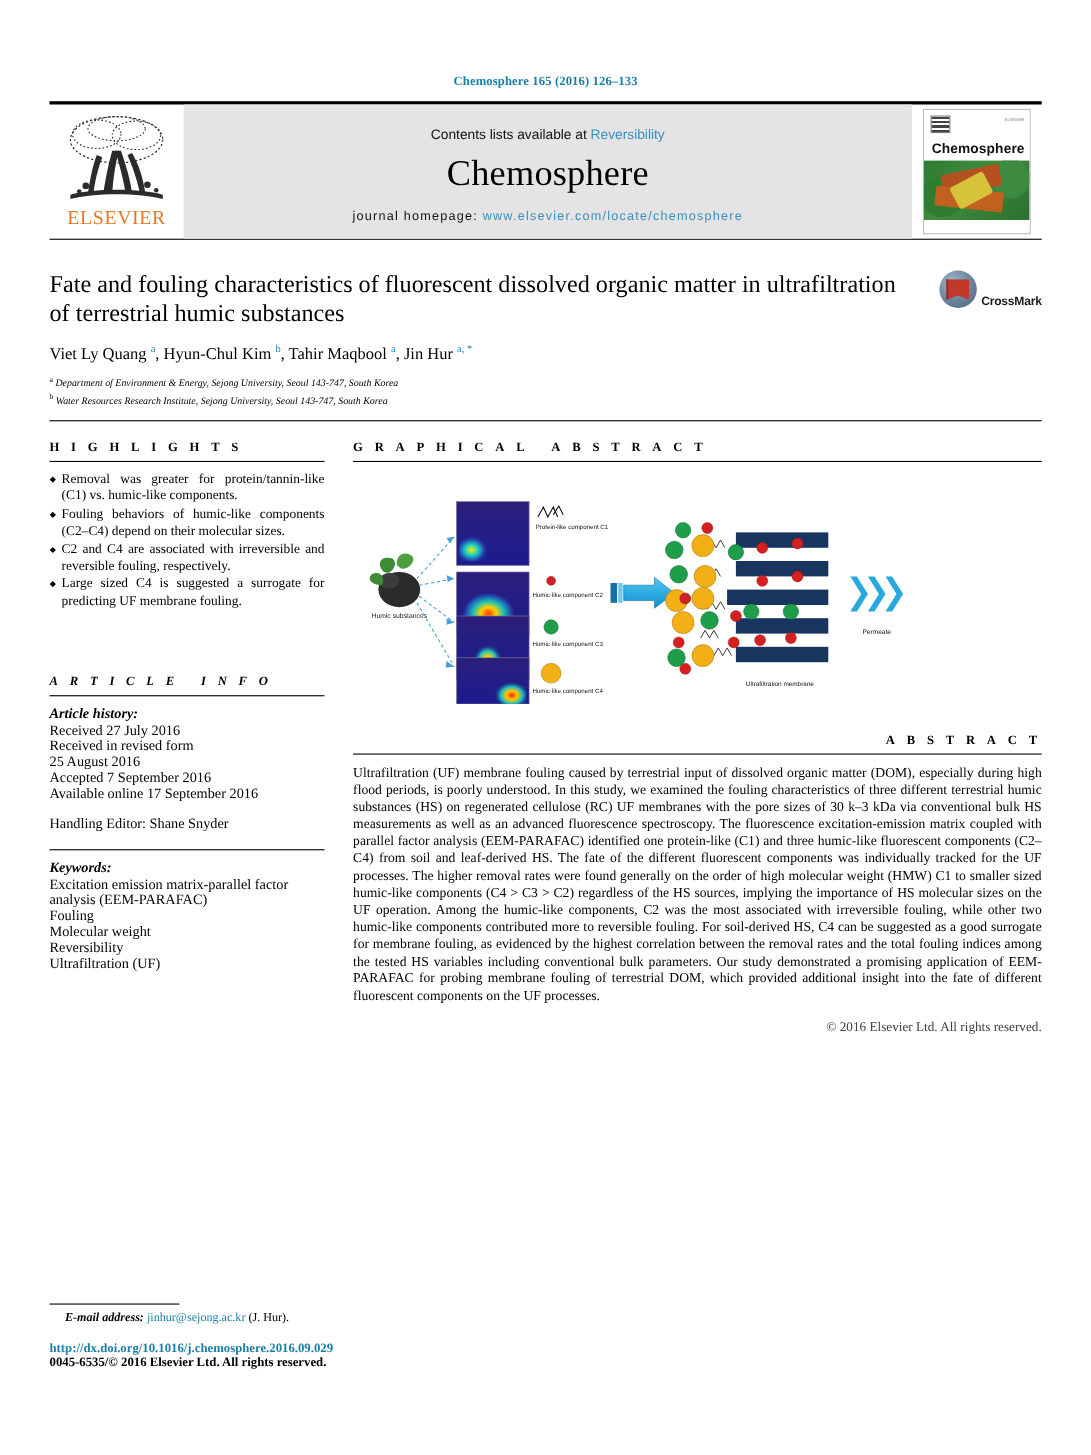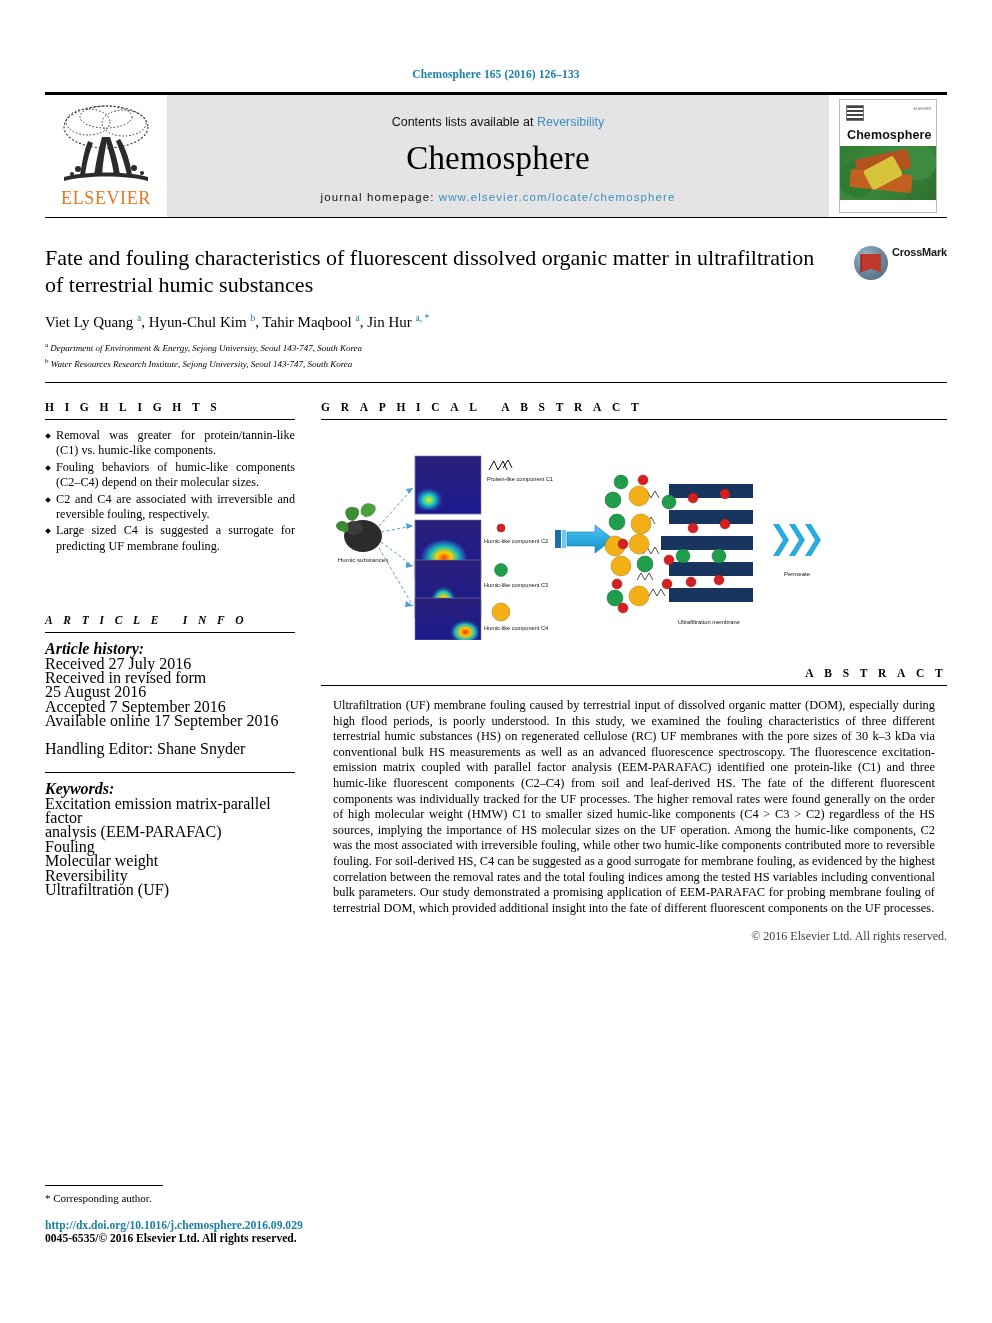--- a/index.html
+++ b/index.html
@@ -184,21 +184,21 @@
     margin-top: 8px;
     color:#000;
   }
   .affil sup{ font-style: normal; font-size:7px; vertical-align: super;}
 
   .crossmark {
     position: absolute;
     right: 0px;
     top: 2px;
     display: flex;
-    align-items: flex-start;
+    align-items: flex-end;
     gap: 4px;
   }
   .crossmark-badge{
     width:34px;height:34px;border-radius:50%;
     background: radial-gradient(circle at 35% 30%, #9fb6c9 0%, #6f8ba3 45%, #4a6378 100%);
     display:flex;align-items:center;justify-content:center;
   }
   .crossmark-inner{
     width:19px;height:19px;
     background:#c0392b;
@@ -249,34 +249,34 @@
   }
   ul.highlights li::before {
     content: "";
     position:absolute; left:1px; top:6px;
     width:4px;height:4px;background:#000;
     transform: rotate(45deg);
   }
 
   .info-block {
     font-family: "Liberation Serif", serif;
-    font-size: 16px;
+    font-size: 13px;
     line-height: 14.4px;
     color:#000;
   }
   .info-block .ital { font-style: italic; font-weight: bold; }
   .info-gap { height: 13px; }
 
   .abstract-text {
     font-family: "Liberation Serif", serif;
     font-size: 12.4px;
     line-height: 15.6px;
     text-align: justify;
     color:#000;
-    margin:12px;
+    margin:0;
   }
   .abstract-copy {
     font-family: "Liberation Serif", serif;
     font-size: 12px;
     text-align: right;
     margin-top: 13px;
     color:#404040;
   }
 
   
@@ -615,21 +615,22 @@
       <div class="sec-head" style="margin-top:24px;text-align:right;">A B S T R A C T</div>
       <div class="rule-thick"></div>
 
       <p class="abstract-text">Ultrafiltration (UF) membrane fouling caused by terrestrial input of dissolved organic matter (DOM), especially during high flood periods, is poorly understood. In this study, we examined the fouling characteristics of three different terrestrial humic substances (HS) on regenerated cellulose (RC) UF membranes with the pore sizes of 30 k–3 kDa via conventional bulk HS measurements as well as an advanced fluorescence spectroscopy. The fluorescence excitation-emission matrix coupled with parallel factor analysis (EEM-PARAFAC) identified one protein-like (C1) and three humic-like fluorescent components (C2–C4) from soil and leaf-derived HS. The fate of the different fluorescent components was individually tracked for the UF processes. The higher removal rates were found generally on the order of high molecular weight (HMW) C1 to smaller sized humic-like components (C4 &gt; C3 &gt; C2) regardless of the HS sources, implying the importance of HS molecular sizes on the UF operation. Among the humic-like components, C2 was the most associated with irreversible fouling, while other two humic-like components contributed more to reversible fouling. For soil-derived HS, C4 can be suggested as a good surrogate for membrane fouling, as evidenced by the highest correlation between the removal rates and the total fouling indices among the tested HS variables including conventional bulk parameters. Our study demonstrated a promising application of EEM-PARAFAC for probing membrane fouling of terrestrial DOM, which provided additional insight into the fate of different fluorescent components on the UF processes.</p>
       <div class="abstract-copy">© 2016 Elsevier Ltd. All rights reserved.</div>
     </div>
   </div>
 
   <div class="footer">
     <div class="foot-rule"></div>
-    <div class="foot-line">
-      <span class="star">*</span>
-      <span>Corresponding author.</span>
+    <div class="foot-line" style="padding-left:14px;">
+      <span class="em">E-mail address:</span>
+      <span class="mail-link">jinhur@sejong.ac.kr</span>
+      <span>(J. Hur).</span>
     </div>
     <div class="doi-line">http://dx.doi.org/10.1016/j.chemosphere.2016.09.029</div>
     <div class="issn-line">0045-6535/© 2016 Elsevier Ltd. All rights reserved.</div>
   </div>
 
 </div>
 
 </body></html>

